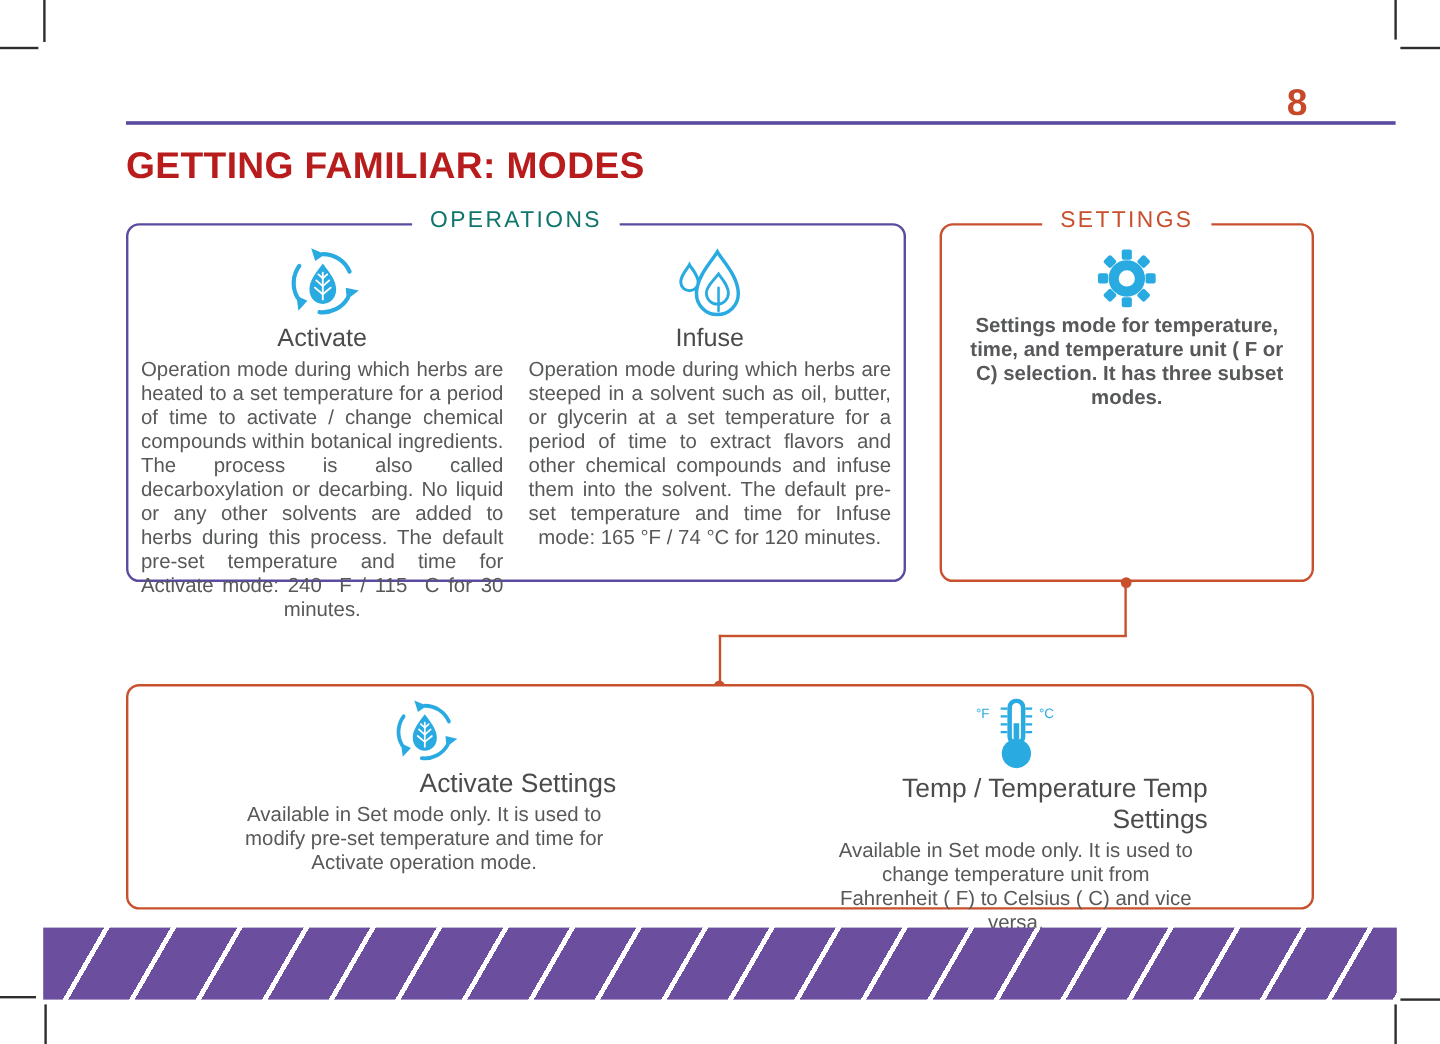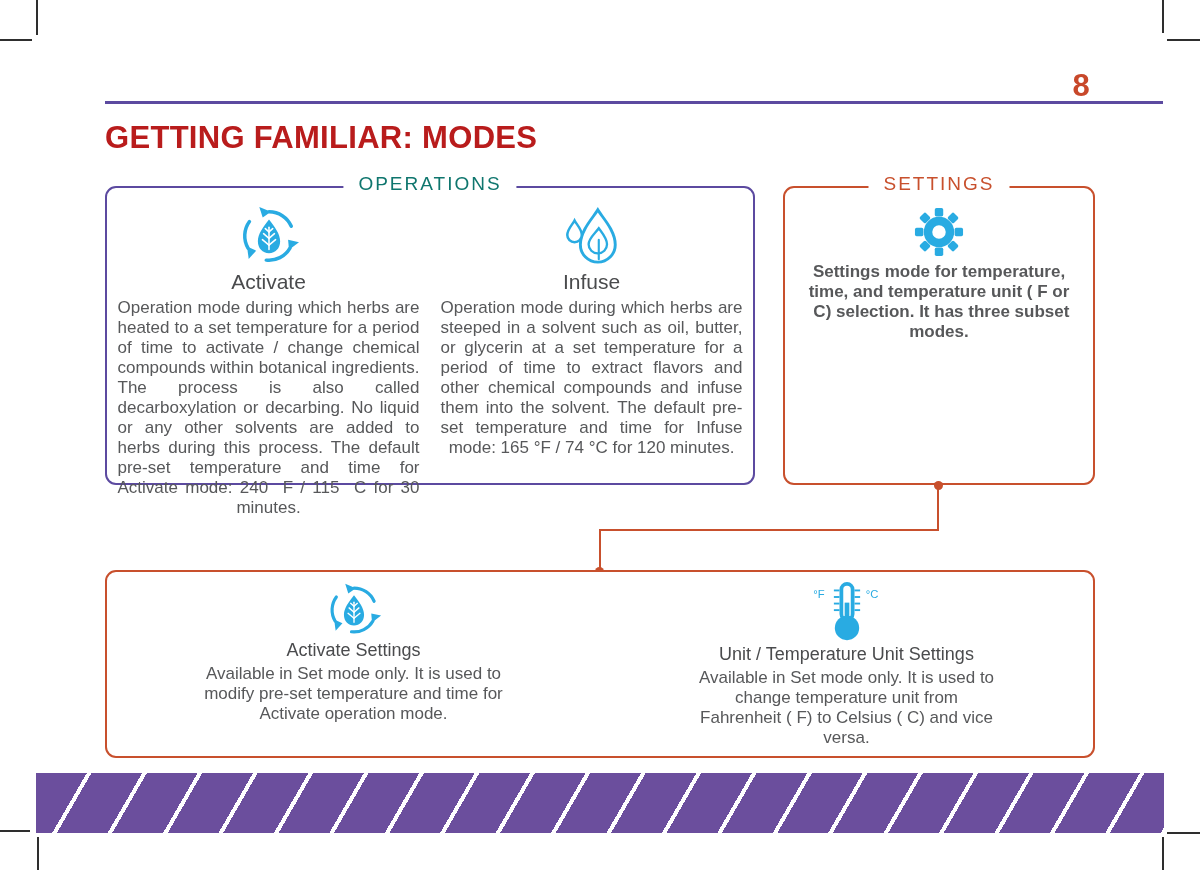--- a/index.html
+++ b/index.html
@@ -28,21 +28,21 @@
     position:absolute;top:-15px;left:50%;transform:translateX(-50%);
     background:#fff;padding:0 15px;font-size:19px;letter-spacing:2px;white-space:nowrap;
   }
   .box-label.purple{color:#0f766e;}
   .box-label.orange{color:#c8502d;}
   .columns{display:flex;height:100%;}
   .mode-col{flex:1;display:flex;flex-direction:column;align-items:center;padding-top:17px;box-sizing:border-box;}
   .mode-col.subset{padding-top:10px;}
   .icon-wrap{display:flex;align-items:center;justify-content:center;}
   .mode-name{font-size:21px;color:#4a4b4d;margin-top:3px;line-height:1.18;text-align:center;width:320px;}
-  .mode-name.sm{font-size:18px;margin-top:2px;}
+  .mode-name.sm{font-size:22px;margin-top:2px;text-align:right;}
   .mode-desc{font-size:17px;line-height:1.18;color:#57585a;margin:3px 0 0;width:302px;}
   .mode-desc.justify{text-align:justify;text-align-last:center;}
   .mode-desc.center{text-align:center;}
   .mode-desc.narrow{width:288px;font-weight:bold;}
   
   .conn{position:absolute;background:#c8502d;}
   .conn-dot{position:absolute;width:9px;height:9px;border-radius:50%;background:#c8502d;}
   
   .footer-stripes{
     position:absolute;left:36px;top:773px;width:1128px;height:60px;
@@ -186,21 +186,21 @@
               <line x1="52" y1="9" x2="58" y2="9"></line>
                 <line x1="52" y1="16" x2="58" y2="16"></line>
               <line x1="52" y1="23" x2="58" y2="23"></line>
                 <line x1="52" y1="30" x2="58" y2="30"></line>
             </g>
             <rect x="38" y="2" width="12" height="38" rx="6" fill="#ffffff" stroke="#29abe2" stroke-width="4"></rect>
             <line x1="44" y1="22" x2="44" y2="42" stroke="#29abe2" stroke-width="5"></line>
             <circle cx="44" cy="49" r="13" fill="#29abe2"></circle>
           </svg>
         </span>
-        <div class="mode-name sm">Unit / Temperature Unit Settings</div>
+        <div class="mode-name sm">Temp / Temperature Temp Settings</div>
         <p class="mode-desc center">Available in Set mode only. It is used to change temperature unit from Fahrenheit (&nbsp;F) to Celsius (&nbsp;C) and vice versa.</p>
       </div>
     </div>
   </section>
 
   <div class="footer-stripes"></div>
 
 </div>
 
 </body></html>

